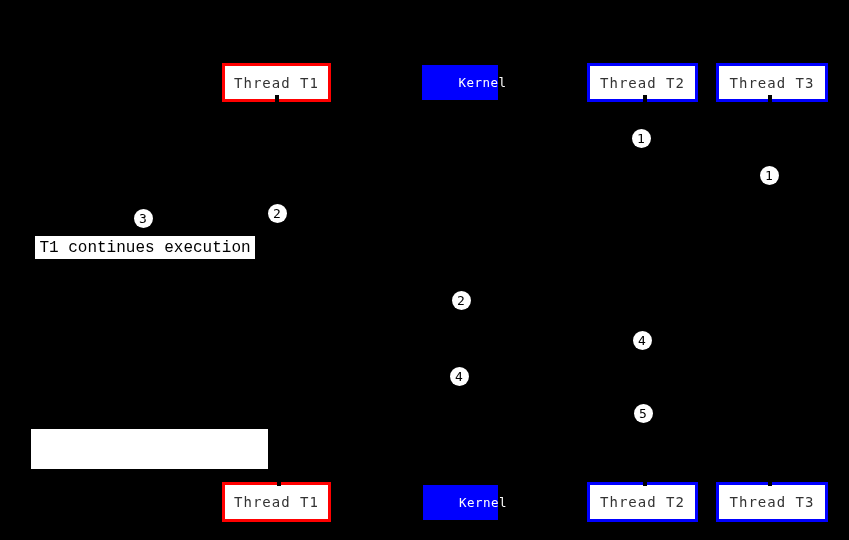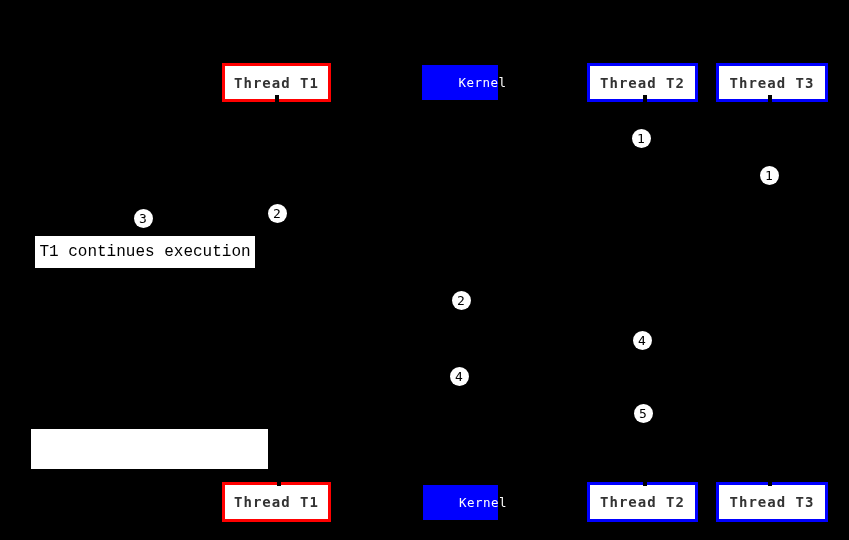--- a/index.html
+++ b/index.html
@@ -22,21 +22,20 @@
     display: flex;
     align-items: center;
     justify-content: center;
     font-size: 14px;
     letter-spacing: 1px;
     color: #333333;
     white-space: nowrap;
   }
   .node.outlined {
     border: 3px solid #000000; 
-    font-weight: bold;
   }
   .node.filled {
     font-size: 12.5px;
     letter-spacing: 0.5px;
     color: #ffffff;
     padding-left: 45px;
   }
   .marker {
     position: absolute;
     width: 19px;
@@ -57,21 +56,21 @@
     width: 4px;
     height: 9px;
     background: #000000;
     z-index: 5;
   }
   .caption {
     position: absolute;
     left: 35px;
     top: 236px;
     width: 220px;
-    height: 32px;
+    height: 23px;
     box-sizing: border-box;
     background: #ffffff;
     color: #000000;
     font-family: "Liberation Mono", monospace;
     font-size: 16px;
     display: flex;
     align-items: center;
     justify-content: center;
     white-space: nowrap;
     z-index: 3;

